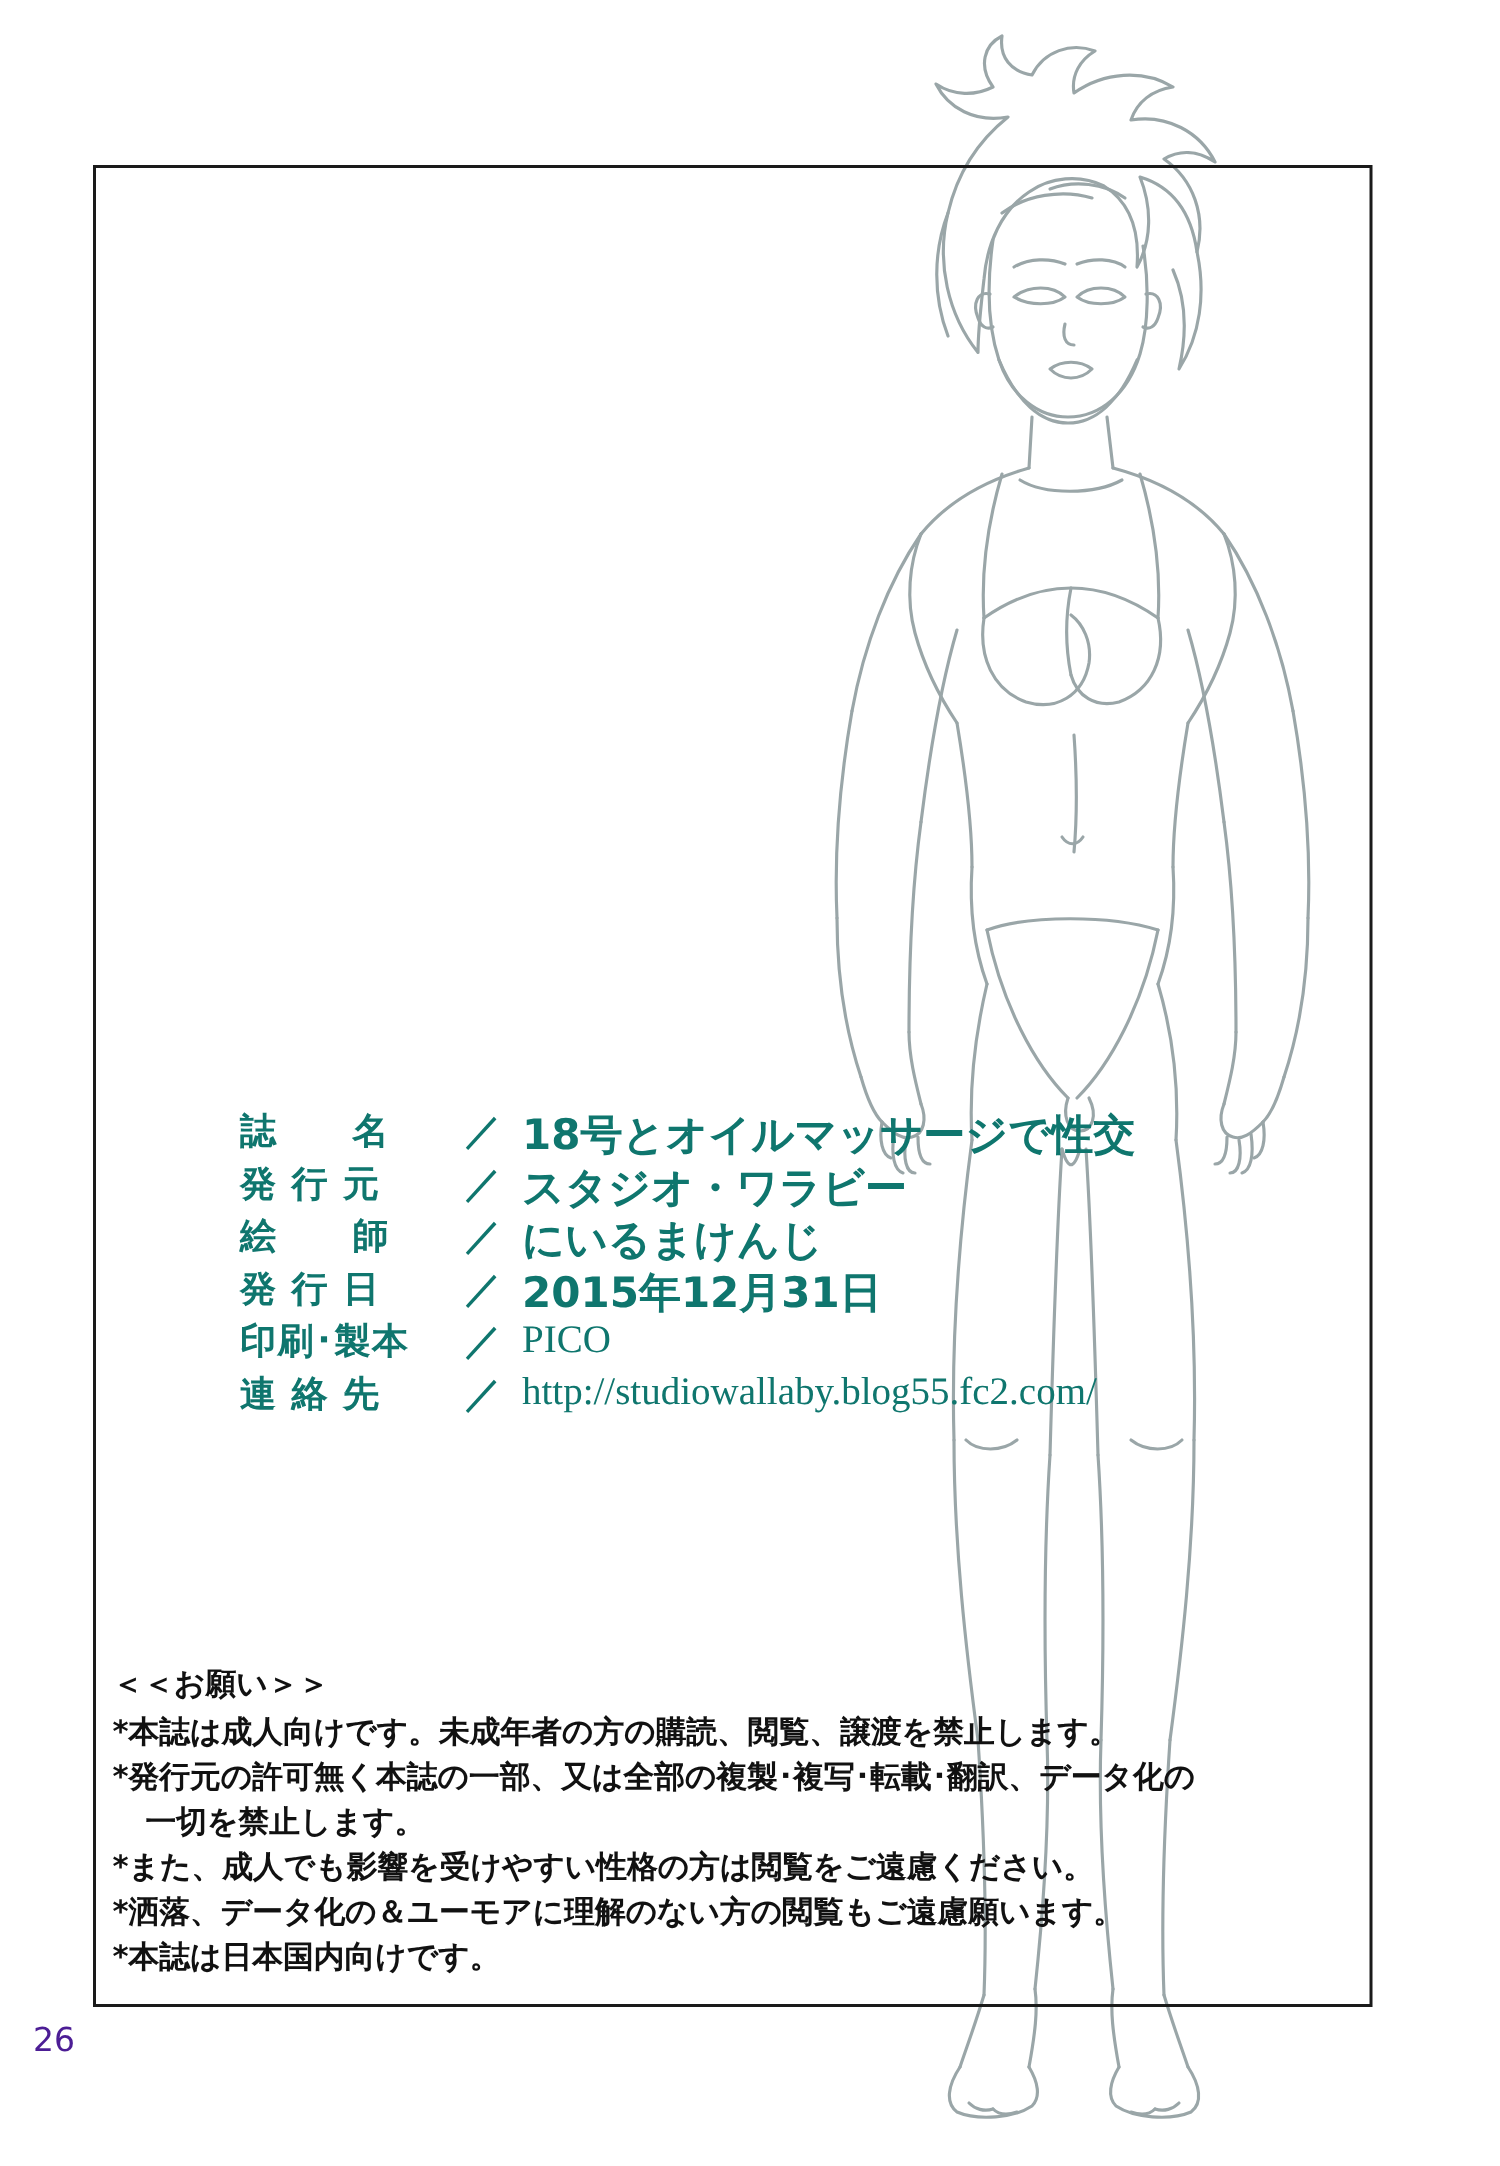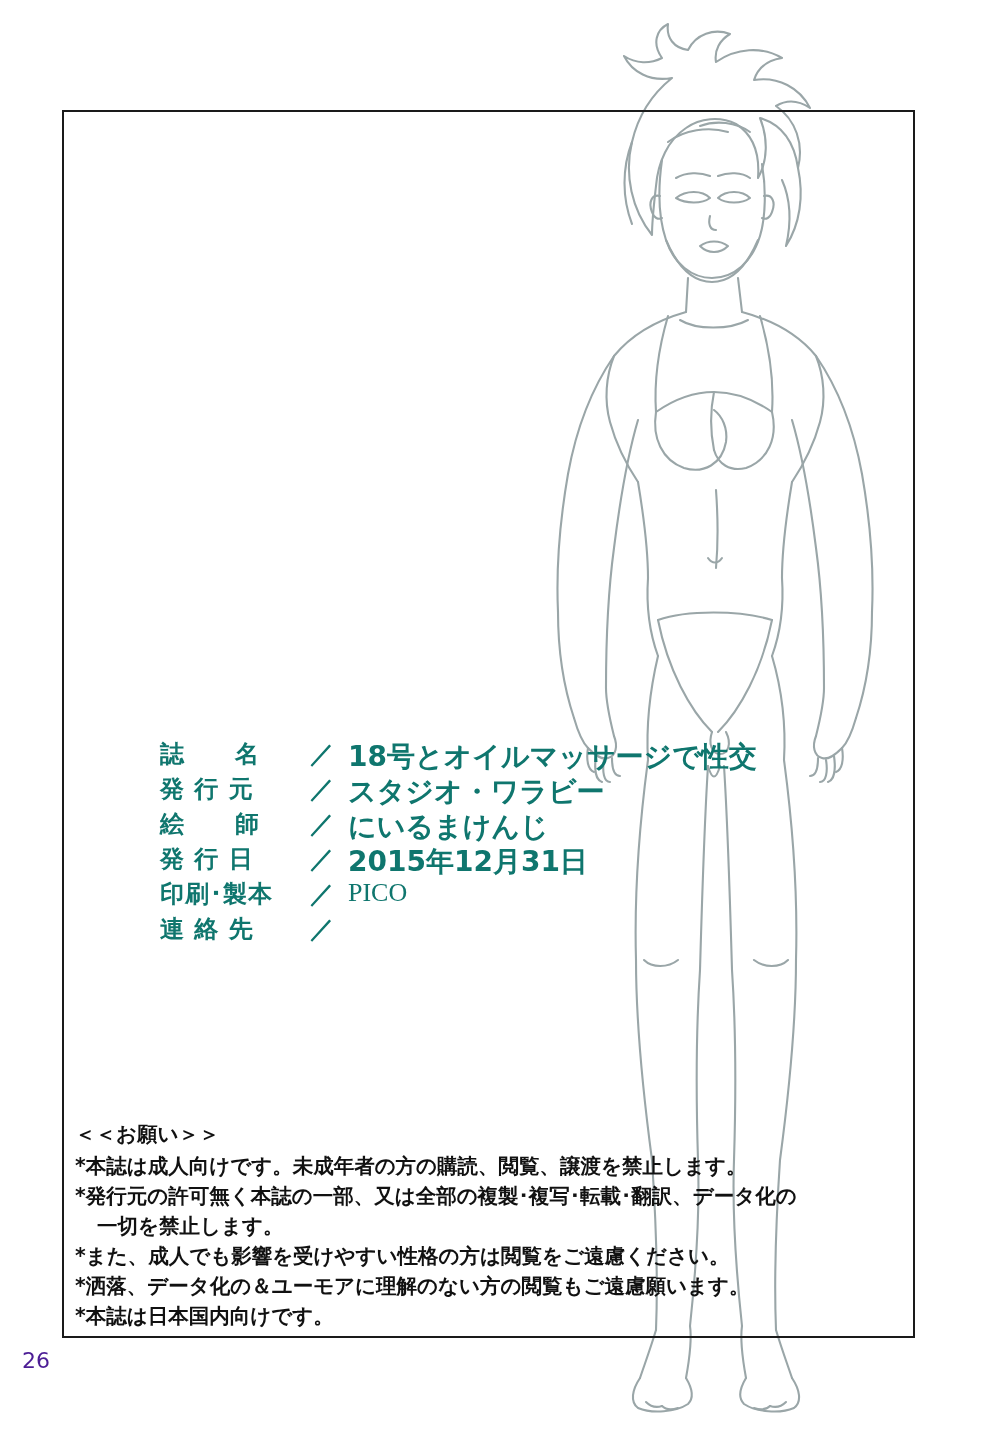--- a/index.html
+++ b/index.html
@@ -82,21 +82,20 @@
   #notice {
     position: absolute;
     left: 75px;
     top: 1107px;
     width: 820px;
     font-family: "DejaVu Sans", sans-serif;
     font-size: 20.5px;
     line-height: 30px;
     color: #111;
     font-weight: 600;
-    margin-top: 12px;
   }
   #notice .head {
     margin-bottom: 2px;
   }
   #notice .ln {
     white-space: pre-wrap;
   }
   #notice .indent {
     padding-left: 22px;
   }
@@ -271,20 +270,21 @@
       <span class="colo-value">2015年12月31日</span>
     </div>
     <div class="colo-row">
       <span class="colo-label spread-4">印刷･製本</span>
       <span class="colo-sep">／</span>
       <span class="colo-value serif">PICO</span>
     </div>
     <div class="colo-row">
       <span class="colo-label spread-4">連 絡 先</span>
       <span class="colo-sep">／</span>
+      <span class="colo-value serif">http://studiowallaby.blog55.fc2.com/</span>
     </div>
   </div>
 
   <div id="notice">
     <div class="head">＜＜お願い＞＞</div>
     <div class="ln">*本誌は成人向けです。未成年者の方の購読、閲覧、譲渡を禁止します。</div>
     <div class="ln">*発行元の許可無く本誌の一部、又は全部の複製･複写･転載･翻訳、データ化の</div>
     <div class="ln indent">一切を禁止します。</div>
     <div class="ln">*また、成人でも影響を受けやすい性格の方は閲覧をご遠慮ください。</div>
     <div class="ln">*洒落、データ化の＆ユーモアに理解のない方の閲覧もご遠慮願います。</div>

